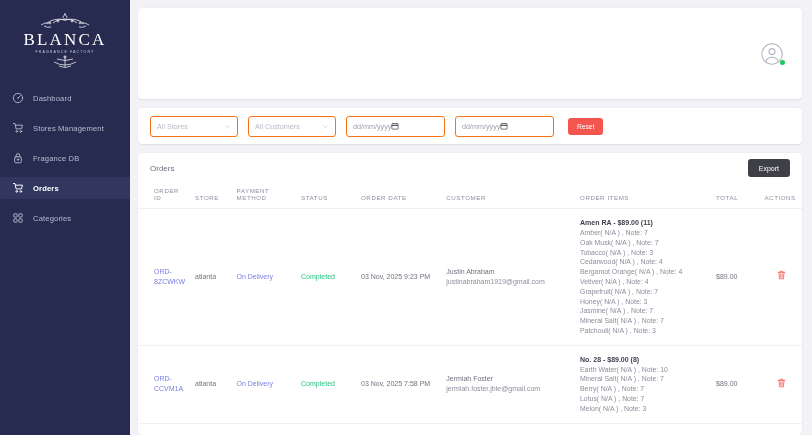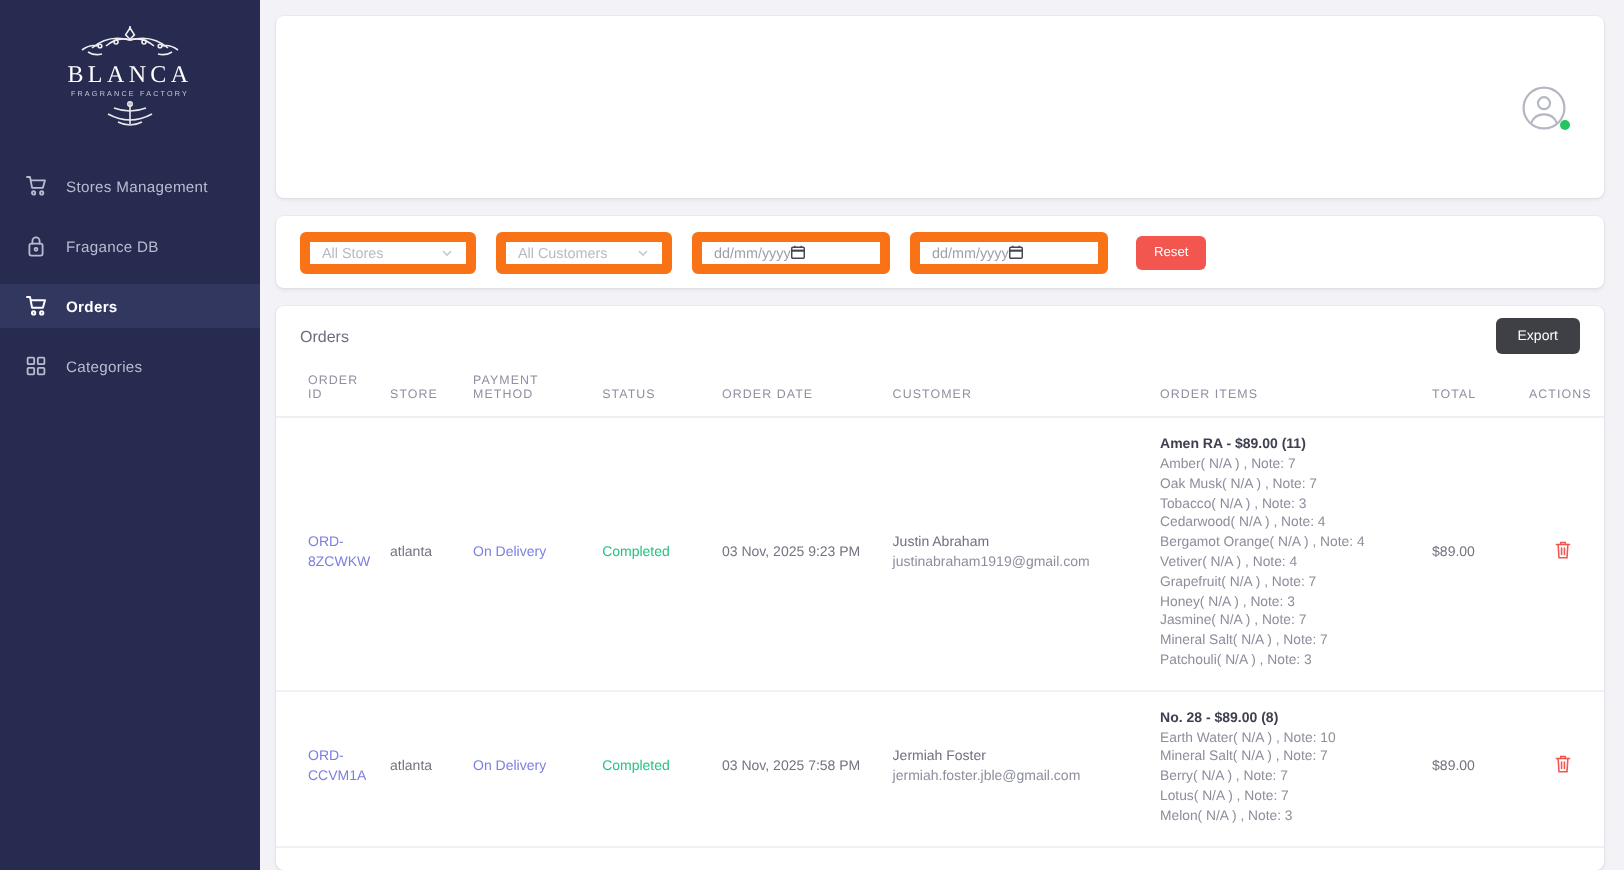--- a/index.html
+++ b/index.html
@@ -17,21 +17,21 @@
     background: #262b4f;
     display: flex; flex-direction: column;
     overflow: hidden;
   }
   .brand {
     padding: 12px 0 14px; display: flex; flex-direction: column;
     align-items: center; justify-content: center;
   }
   .brand-orn { width: 74px; height: 20px; display:block; }
   .brand-name {
-    color: #ffffff; font-size: 12px; letter-spacing: 2.2px;
+    color: #ffffff; font-size: 17px; letter-spacing: 2.2px;
     font-family: "Liberation Serif", serif; line-height: 1;
     margin-top: -1px;
   }
   .brand-sub {
     color: #c9ccdd; font-size: 3.6px; letter-spacing: 1.1px;
     margin-top: 2px; font-family: "Liberation Sans", sans-serif;
   }
   .brand-orn2 { width: 34px; height: 14px; display:block; margin-top: 1px; }
 
   .nav { margin-top: 4px; display: flex; flex-direction: column; }
@@ -69,21 +69,21 @@
     background: #22c55e;
   }
 
   
   .filterbar {
     margin-top: 9px; flex: 0 0 36px; height: 36px;
     display: flex; align-items: center; gap: 10px;
     padding: 0 12px;
   }
   .select-box, .date-box {
-    height: 21px; border: 5px solid #f97316; border-radius: 3px;
+    height: 21px; border: 1px solid #f97316; border-radius: 3px;
     background: #fff; display: flex; align-items: center;
     padding: 4px 6px; font-size: 7.2px; color: #b8b9c6;
     cursor: pointer; position: relative;
   }
   .select-box { width: 88px; justify-content: space-between; }
   .date-box { width: 99px; justify-content: flex-start; color: #9fa0ae; }
   .caret { width: 7px; height: 7px; opacity: .55; }
   .cal { width: 8px; height: 8px; }
   .btn-reset {
     height: 17px; padding: 0 9px; border: none; border-radius: 3px;
@@ -169,20 +169,30 @@
           <path d="M9 4 q8 3 16 0"></path>
           <path d="M6 7 q11 6 22 0"></path>
           <path d="M11 11 q6 3 12 0"></path>
           <circle cx="17" cy="2" r="1.1"></circle>
         </g>
       </svg>
     </div>
 
     <nav class="nav">
 
+      <div class="nav-item">
+        <span class="ico">
+          <svg viewBox="0 0 16 16" fill="none" stroke="#b9bcd0" stroke-width="1.2" stroke-linecap="round">
+            <circle cx="8" cy="8" r="6.2"></circle>
+              <path d="M8 8 l3-2.6"></path>
+              <circle cx="8" cy="8" r="0.9" fill="#b9bcd0" stroke="none"></circle>
+          </svg>
+        </span>
+        <span>Dashboard</span>
+      </div>
 
       <div class="nav-item">
         <span class="ico">
           <svg viewBox="0 0 16 16" fill="none" stroke="#b9bcd0" stroke-width="1.2" stroke-linecap="round" stroke-linejoin="round">
             <path d="M2 2h2l1.4 7.2h7.2L14 4.2H5"></path>
               <circle cx="6.4" cy="12.6" r="1.1"></circle>
               <circle cx="11.8" cy="12.6" r="1.1"></circle>
           </svg>
         </span>
         <span>Stores Management</span>

